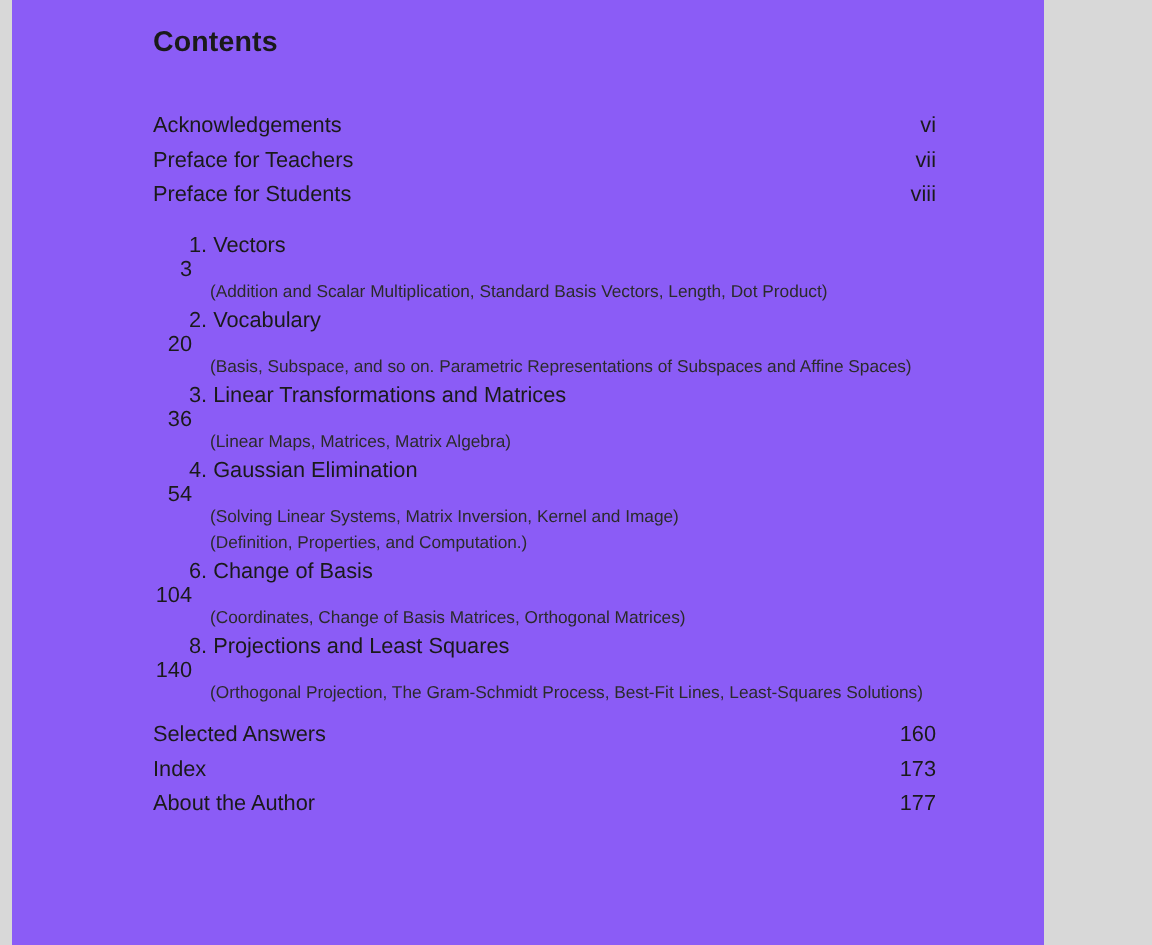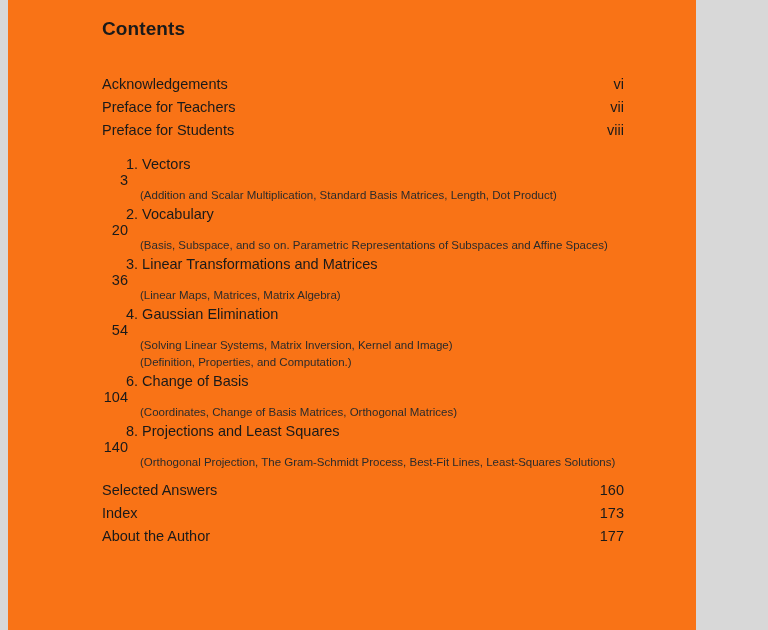--- a/index.html
+++ b/index.html
@@ -12,21 +12,21 @@
     background: #d8d8d8;
     font-family: "Liberation Sans", sans-serif;
     overflow: hidden;
   }
   .page {
     position: absolute;
     left: 8px;
     top: 0;
     width: 688px;
     height: 630px;
-    background: #f97316;
+    background: #8b5cf6;
   }
   .page-inner {
     padding: 10px 72px 0 94px;
   }
   .toc-title {
     font-size: 19px;
     font-weight: bold;
     color: #1a1a1a;
     margin: 8px 0 0 0;
     letter-spacing: 0.1px;
@@ -107,21 +107,21 @@
         </div>
       </div>
 
       <div class="chapters-section" style="margin-top:18px;">
 
         <div class="chapter-block">
           <div class="row chapter-row">
             <span class="label">1. Vectors</span>
             <span class="page-num">3</span>
           </div>
-          <div class="chapter-sub">(Addition and Scalar Multiplication, Standard Basis Matrices, Length, Dot Product)</div>
+          <div class="chapter-sub">(Addition and Scalar Multiplication, Standard Basis Vectors, Length, Dot Product)</div>
         </div>
 
         <div class="chapter-block">
           <div class="row chapter-row">
             <span class="label">2. Vocabulary</span>
             <span class="page-num">20</span>
           </div>
           <div class="chapter-sub">(Basis, Subspace, and so on. Parametric Representations of Subspaces and Affine Spaces)</div>
         </div>
 

